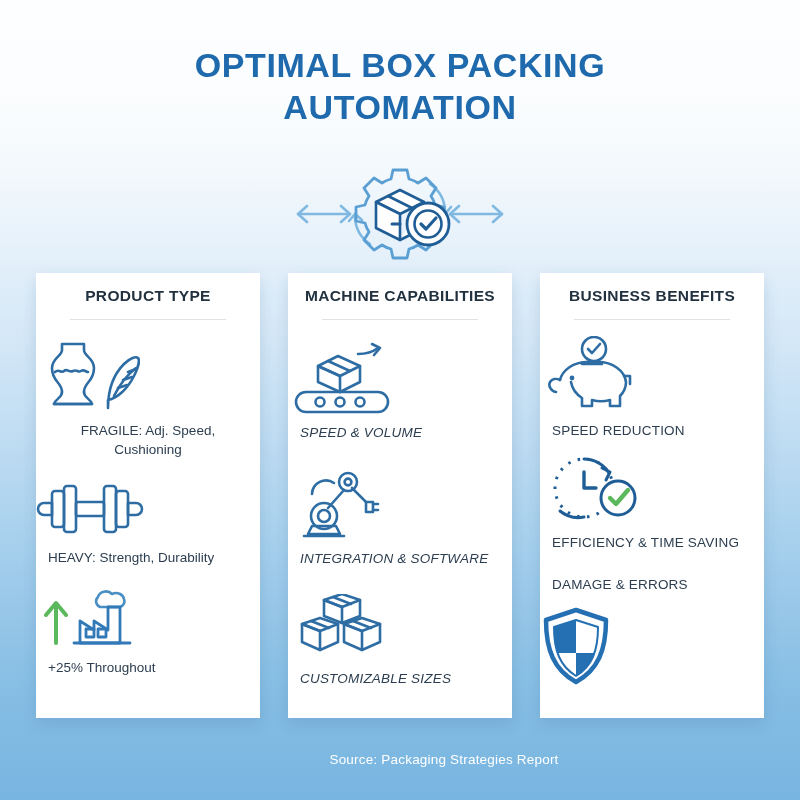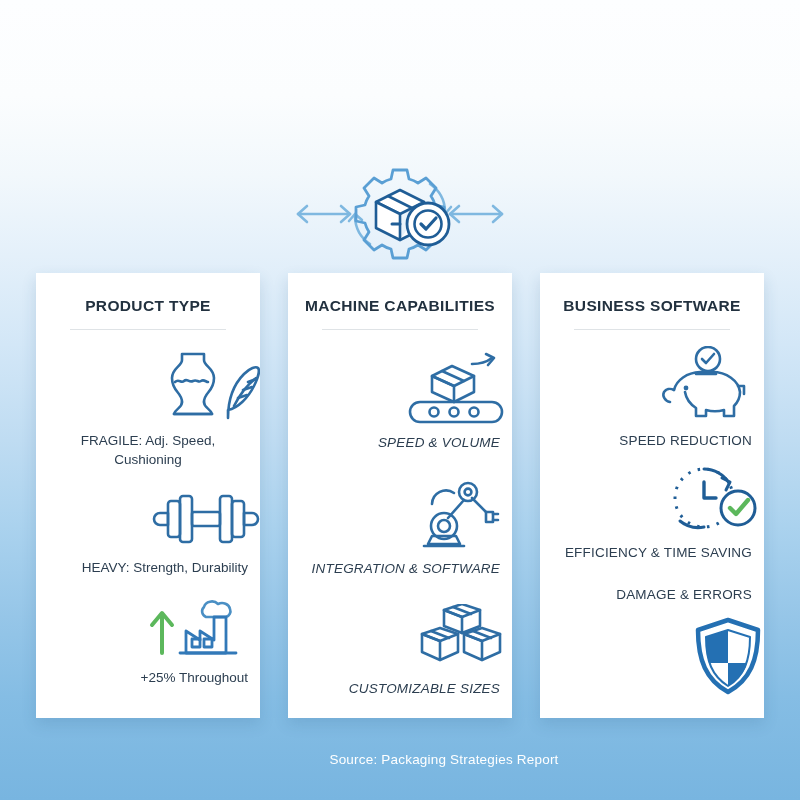--- a/index.html
+++ b/index.html
@@ -44,30 +44,30 @@
     display:flex;justify-content:space-between;
   }
   .card{
     width:224px;height:445px;
     background:#ffffff;
     box-shadow:0 6px 14px rgba(40,90,130,0.16);
     display:flex;flex-direction:column;align-items:center;
     padding:0;box-sizing:border-box;
   }
   .card-head{
-    margin-top:24px;
+    margin-top:14px;
     font-size:15.5px;font-weight:bold;letter-spacing:0.35px;
     color:#22313f;text-align:center;
   }
   .divider{
     margin-top:14px;width:156px;height:1px;background:#dfe3e6;
   }
   .item{
     width:100%;
-    display:flex;flex-direction:column;align-items:flex-end;
+    display:flex;flex-direction:column;align-items:flex-start;
   }
   .icon-wrap{
     display:flex;align-items:center;justify-content:center;
   }
   .item-label{
     margin-top:9px;
     font-size:13.5px;line-height:19px;
     color:#2c3e50;text-align:center;
     padding:0 12px;box-sizing:border-box;
   }
@@ -86,20 +86,24 @@
     letter-spacing:0.2px;
     padding-left:44px;
   }
   svg{display:block;}
 </style>
 </head>
 <body>
 
 <div class="poster">
 
+  <div class="title">
+    <span>OPTIMAL BOX PACKING</span>
+    <span class="l2">AUTOMATION</span>
+  </div>
 
   <div class="hero">
     <svg width="240" height="104" viewBox="0 0 240 104">
       <g fill="none" stroke="#7fb8e0" stroke-width="2.6" stroke-linecap="round" stroke-linejoin="round">
 
         <path d="M18 52 h52"></path>
         <path d="M27 44 L18 52 L27 60"></path>
         <path d="M61 44 L70 52 L61 60"></path>
 
         <path d="M170 52 h52"></path>
@@ -257,21 +261,21 @@
               <path d="M92 30 v18 l-18 8"></path>
               <path d="M65 27 L83 34"></path>
             </g>
           </svg>
         </div>
         <div class="item-label caps">CUSTOMIZABLE SIZES</div>
       </div>
     </div>
 
     <div class="card c3">
-      <div class="card-head">BUSINESS SOFTWARE</div>
+      <div class="card-head">BUSINESS BENEFITS</div>
       <div class="divider"></div>
 
       <div class="item">
         <div class="icon-wrap">
           <svg width="110" height="76" viewBox="0 0 110 76">
             <g fill="none" stroke="#2e6da4" stroke-width="2.6" stroke-linecap="round" stroke-linejoin="round">
               <circle cx="54" cy="13" r="12"></circle>
               <path d="M48 13 l4 4 l8 -9"></path>
               <path d="M20 44 a28 22 0 0 1 26 -18 h12 a28 22 0 0 1 28 20 c0 5 -2 10 -6 14 v10 h-10 v-6 a34 34 0 0 1 -18 0 v6 h-10 v-8 c-6 -4 -10 -10 -11 -16"></path>
               <path d="M20 44 c-4 -2 -8 -1 -10 2 c-2 4 1 9 6 10"></path>

